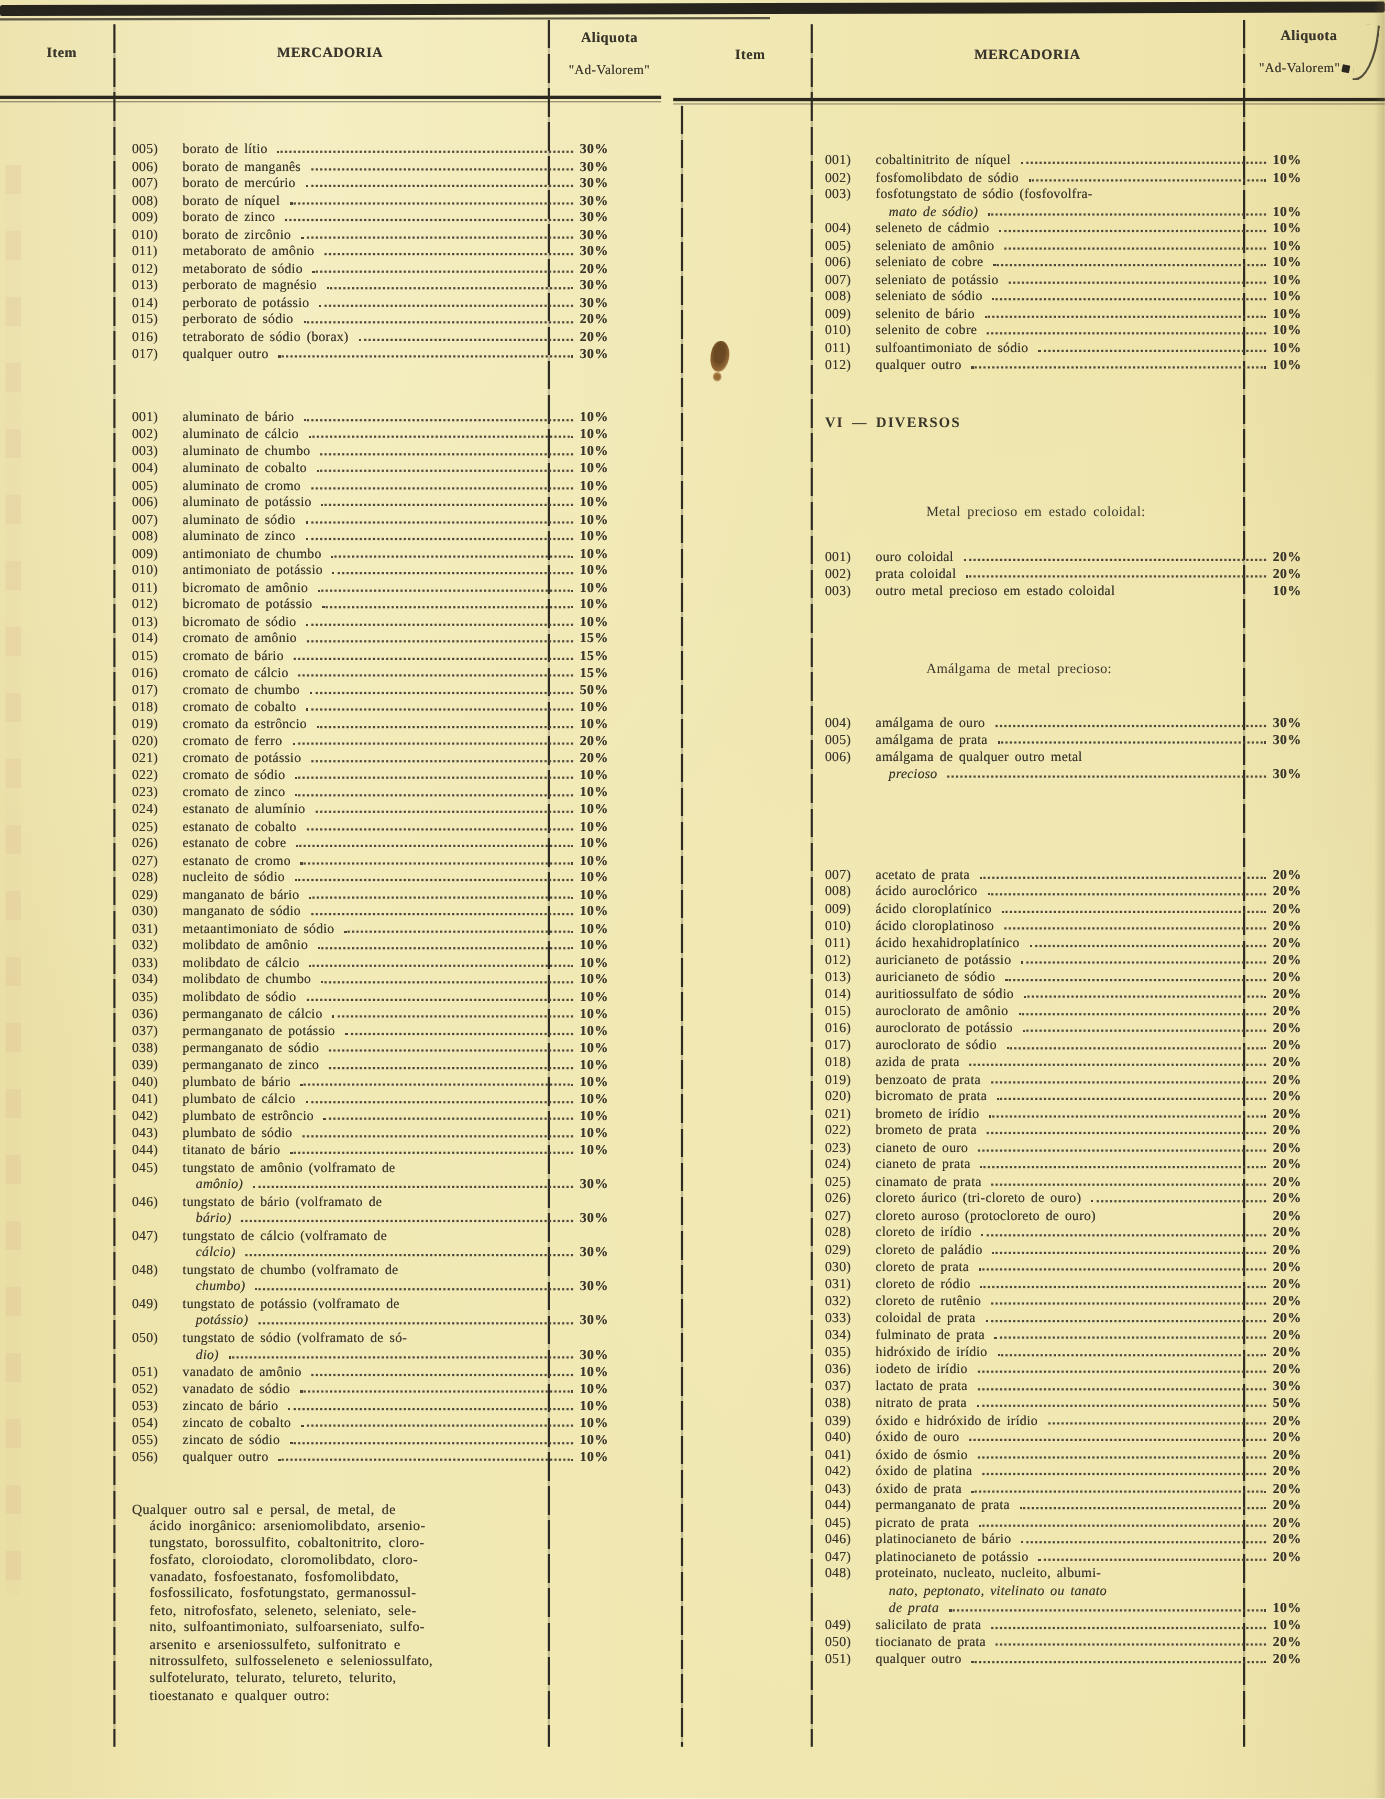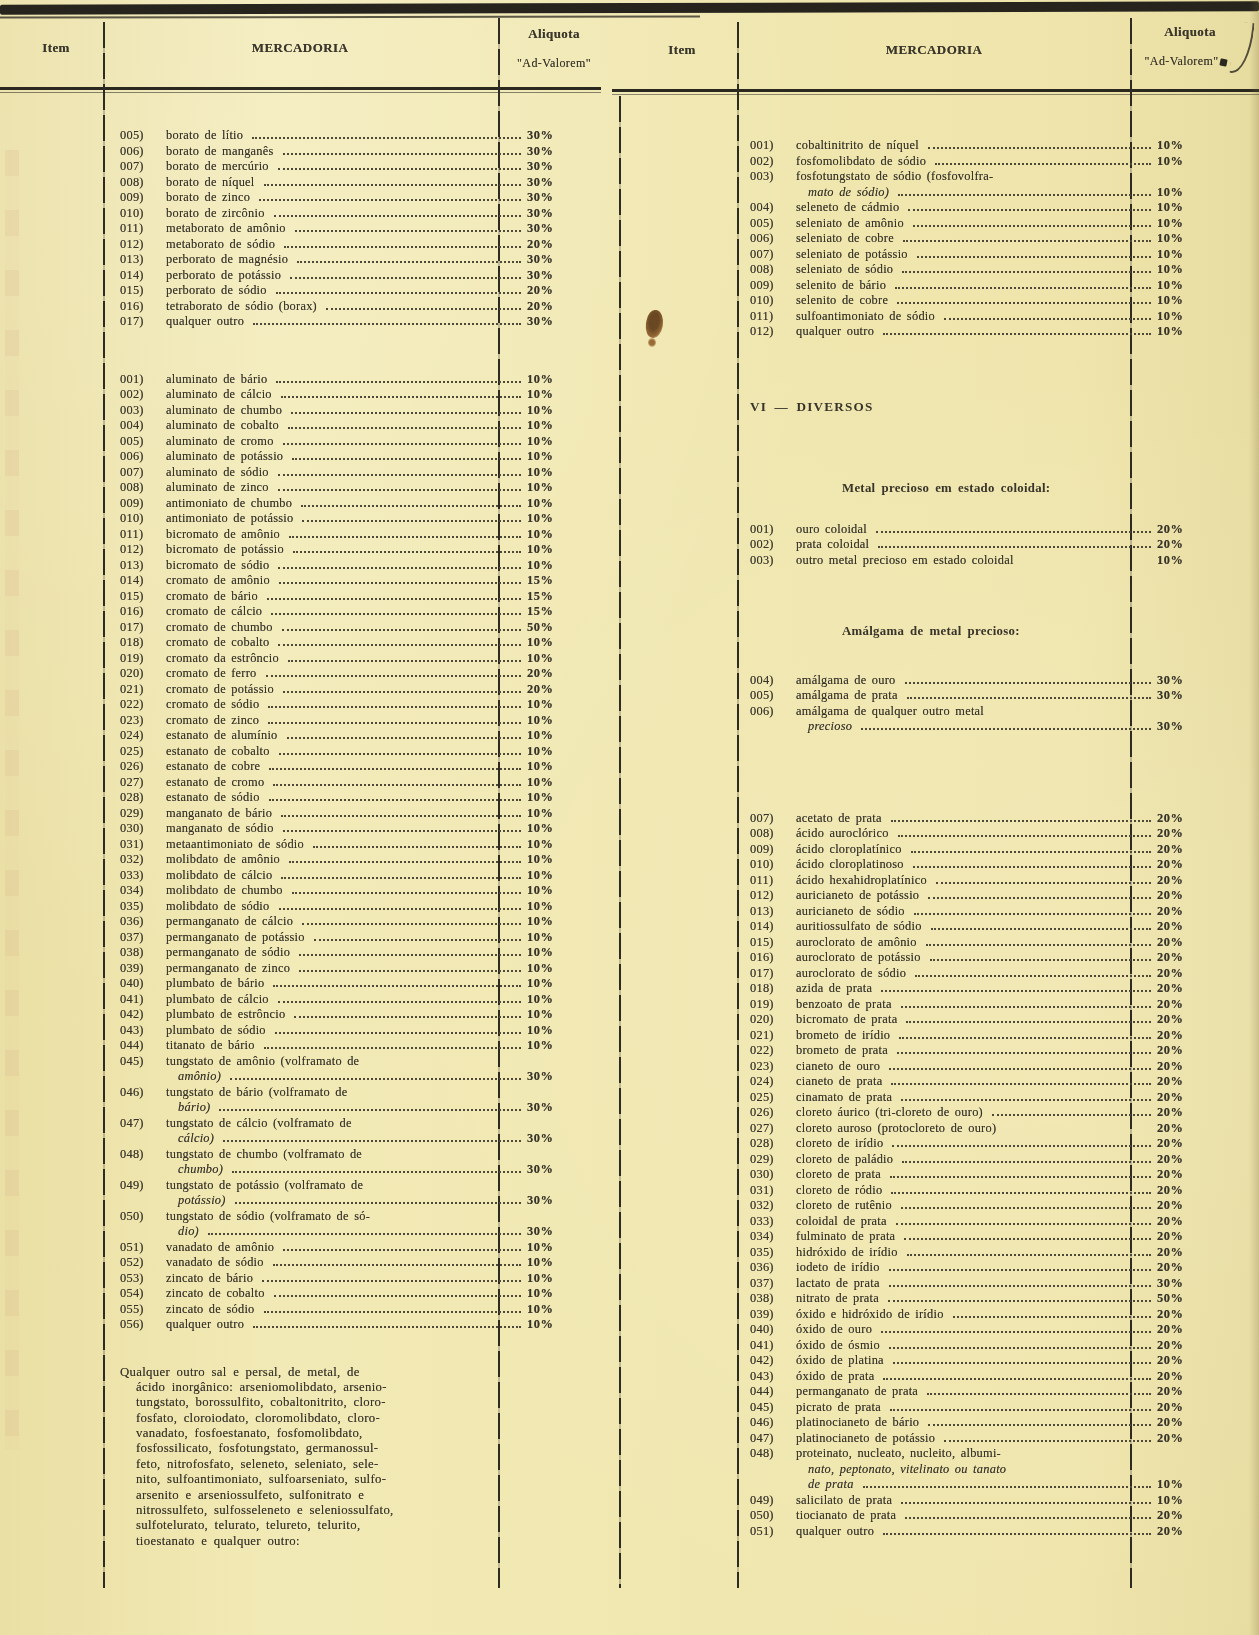--- a/index.html
+++ b/index.html
@@ -38,24 +38,24 @@
   .num{flex:none;width:46px;}
   .txt{flex:none;}
   .txt.ind{margin-left:12px;font-style:italic;}
   .leader{flex:1;min-width:8px;border-bottom:2px dotted #4e4839;margin:0 6px 3px 9px;}
   .leader.nodots{border-bottom-color:transparent;}
   .pct{flex:none;width:58px;font-weight:bold;letter-spacing:0.5px;}
   .gap{width:100%;}
   .item-block{position:relative;font-size:12.8px;}
   .hline{height:15.4px;word-spacing:3px;letter-spacing:0.3px;text-shadow:0 0 0.4px rgba(52,48,38,0.55);white-space:nowrap;}
   .hline.cont{padding-left:16px;}
-  .subblock{font-weight:bold;font-size:12.8px;}
+  .subblock{font-weight:normal;font-size:12.8px;}
   .subline{height:15.4px;padding-left:92px;word-spacing:2.5px;letter-spacing:0.3px;white-space:nowrap;}
   .subline.cont{padding-left:112px;}
-  .section{font-weight:bold;font-size:13.2px;letter-spacing:1.2px;height:16px;word-spacing:3px;margin-top:23px;}
+  .section{font-weight:bold;font-size:13.2px;letter-spacing:1.2px;height:16px;word-spacing:3px;}
   
   .stain{left:646px;top:310px;width:17px;height:28px;border-radius:45% 55% 50% 50%;
     background:radial-gradient(ellipse at 45% 40%, #5d3a16 0 35%, #8a5a28 65%, rgba(160,110,60,0.35) 85%, transparent 100%);
     transform:rotate(9deg);opacity:0.92;}
   .stain2{left:648px;top:338px;width:8px;height:9px;border-radius:50%;
     background:radial-gradient(circle,#9a6a34 0 40%,rgba(150,105,55,0.3) 75%,transparent 100%);}
   .bleed{left:5px;top:150px;width:14px;height:1300px;
     background:repeating-linear-gradient(180deg,rgba(195,115,100,0.10) 0 26px,rgba(195,115,100,0.02) 26px 60px);}
   .edge-shade{right:0;top:0;width:10px;height:1635px;background:linear-gradient(270deg,rgba(120,105,60,0.25),transparent);}
   .ink-blob{display:inline-block;width:7px;height:7px;background:#2b2820;border-radius:1px;transform:translateY(1px) rotate(12deg);margin-left:2px;}
@@ -330,21 +330,21 @@
       <span class="pct">10%</span>
     </div>
     <div class="row">
       <span class="num">027)</span>
       <span class="txt">estanato de cromo</span>
       <span class="leader"></span>
       <span class="pct">10%</span>
     </div>
     <div class="row">
       <span class="num">028)</span>
-      <span class="txt">estanato de sódio</span>
+      <span class="txt">nucleito de sódio</span>
       <span class="leader"></span>
       <span class="pct">10%</span>
     </div>
     <div class="row">
       <span class="num">029)</span>
       <span class="txt">manganato de bário</span>
       <span class="leader"></span>
       <span class="pct">10%</span>
     </div>
     <div class="row">

